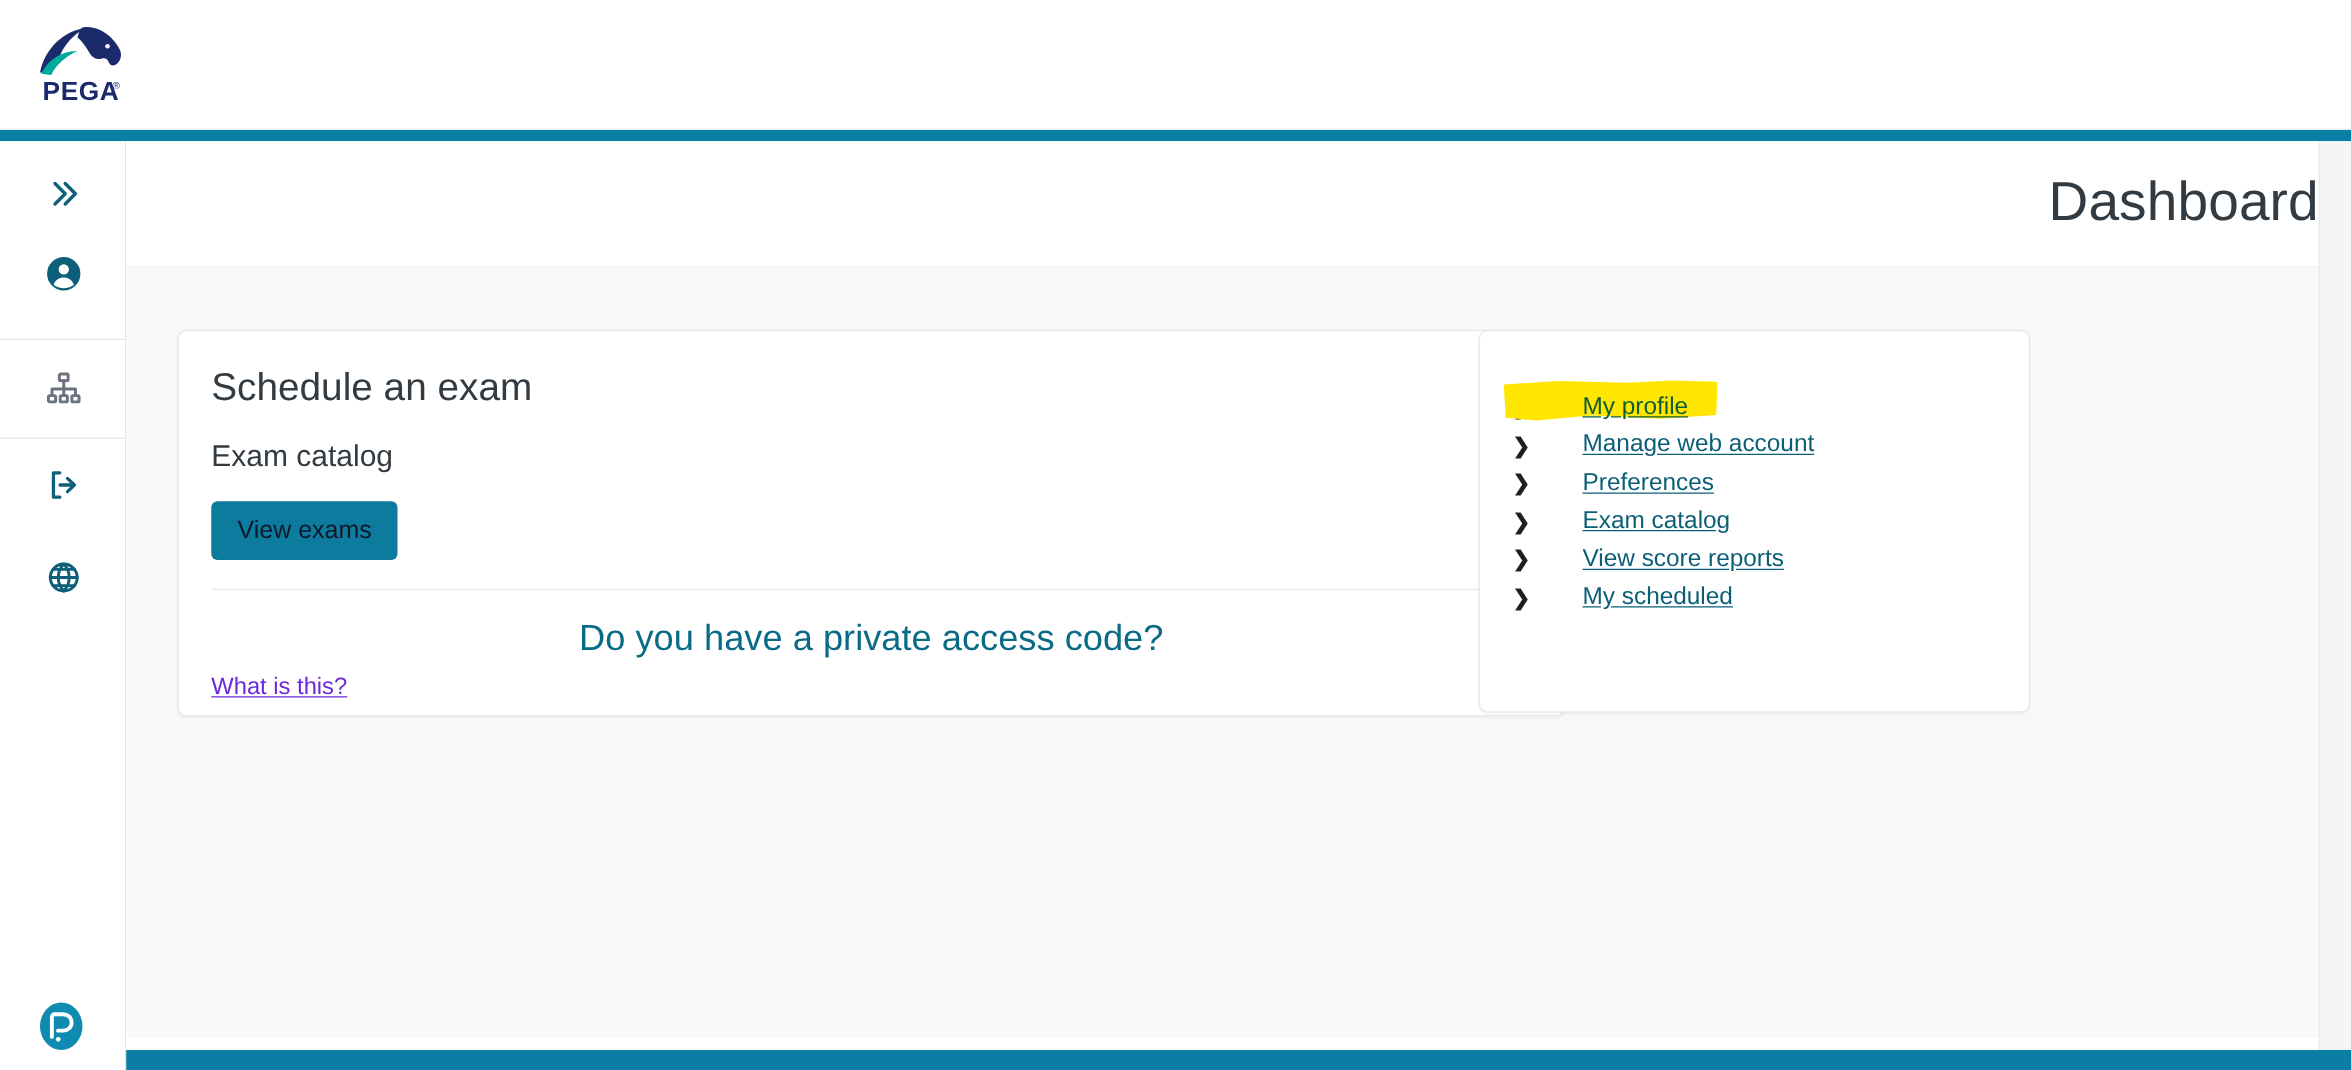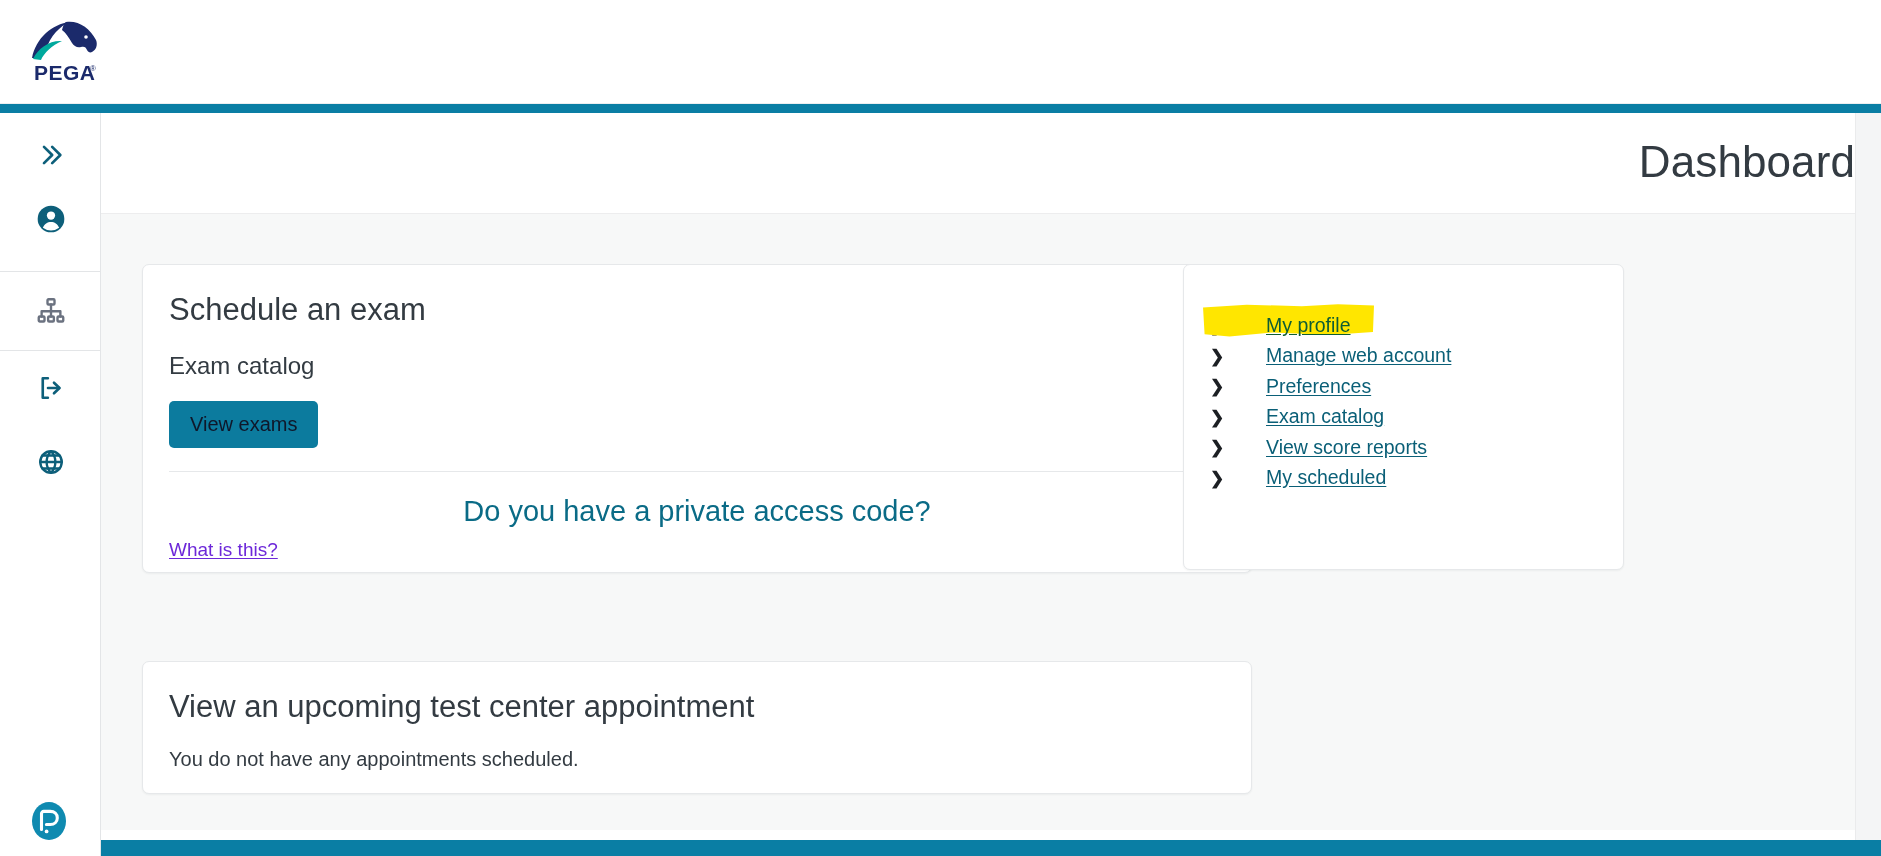--- a/index.html
+++ b/index.html
@@ -423,26 +423,20 @@
             <div class="accordion-title">Do you have a private access code?</div>
             <a class="accordion-link">What is this?</a>
             <span class="accordion-chevron">
               <svg width="30" height="30" viewBox="0 0 24 24" fill="none" stroke="#0a7ea4" stroke-width="2.6" stroke-linecap="round" stroke-linejoin="round">
                 <polyline points="5.5 9 12 15.5 18.5 9"></polyline>
               </svg>
             </span>
           </div>
         </div>
 
-        <div class="card card-left-2">
-          <div class="card-pad">
-            <div class="card-h2">View an upcoming test center appointment</div>
-            <div class="body-text">You do not have any appointments scheduled.</div>
-          </div>
-        </div>
 
         <div class="card card-right">
           <div class="card-pad">
             <ul class="acct-list">
 
               <li class="acct-item highlighted">
                 <span class="hl"></span>
                 <span class="acct-chevron">❯</span>
                 <a class="acct-link">My profile</a>
               </li>

